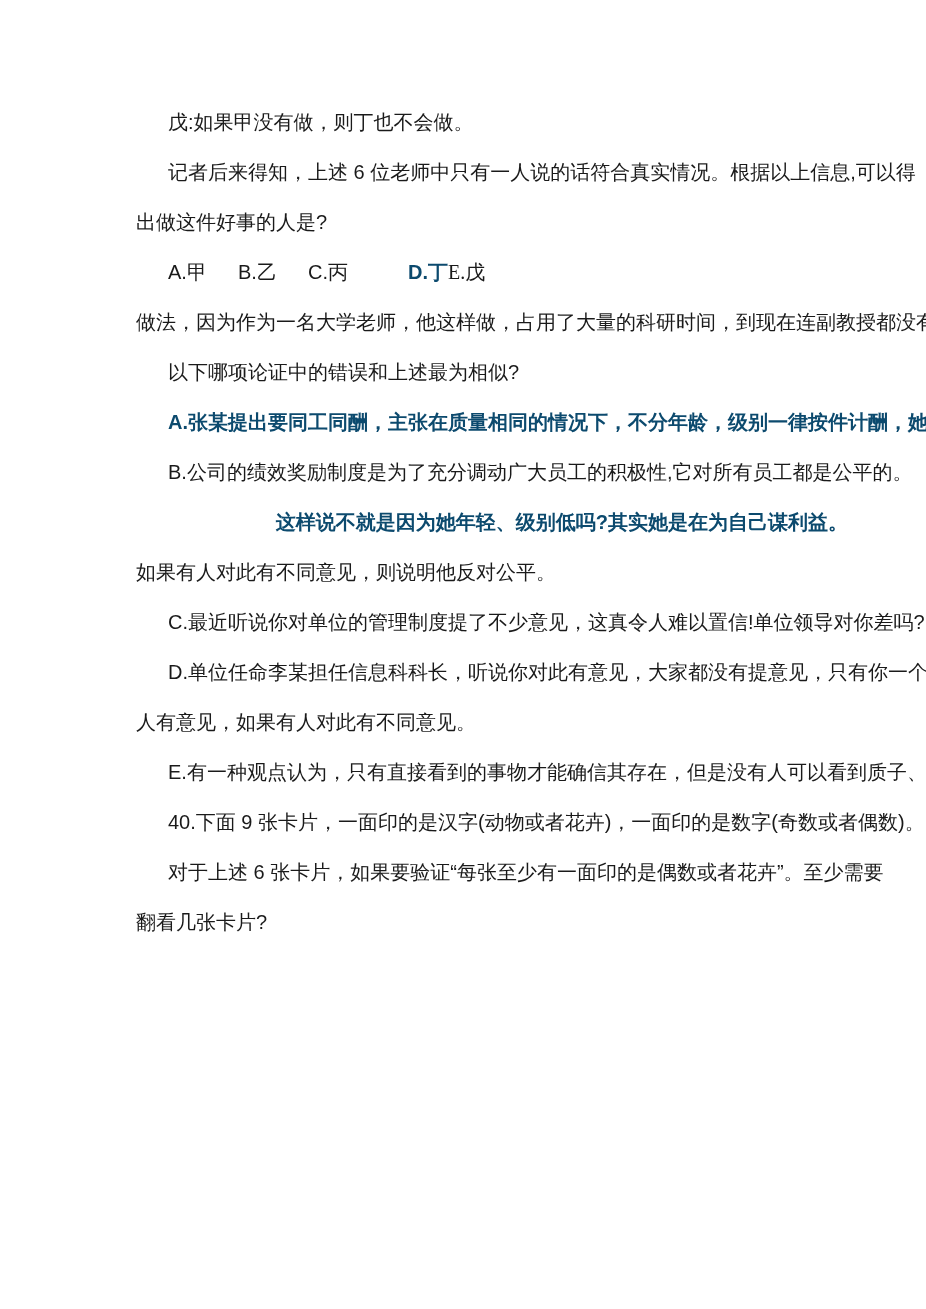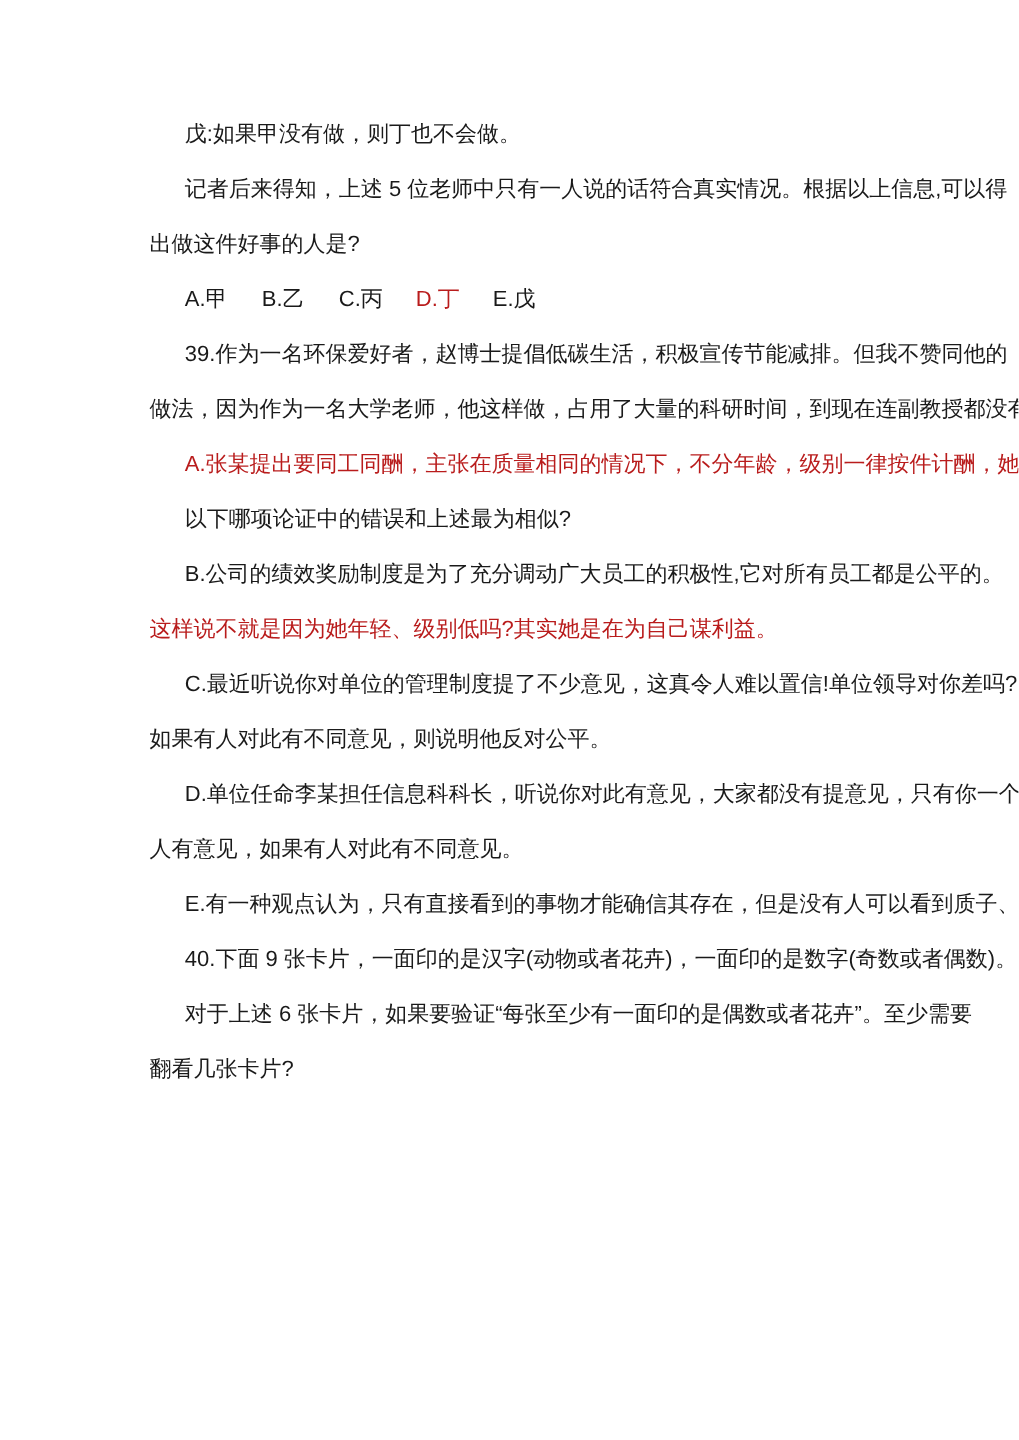--- a/index.html
+++ b/index.html
@@ -26,64 +26,65 @@
   }
   .line {
     height: 50px;
     line-height: 50px;
     white-space: nowrap;
   }
   .indent {
     padding-left: 32px;
   }
   .red {
-    color: #b91c1c;
-    font-weight: 400;
+    color: #0c4a6e;
+    font-weight: 700;
+    text-align: right;
   }
   .opts {
     display: flex;
     align-items: center;
   }
   .opt {
     display: inline-block;
     width: 70px;
   }
   .opt:last-child {
     width: auto;
+    font-family: Liberation Serif, serif;
   }
 </style>
 </head>
 <body>
 
 <div class="page">
   <div class="doc">
 
     <div class="line indent">戊:如果甲没有做，则丁也不会做。</div>
-    <div class="line indent">记者后来得知，上述 5 位老师中只有一人说的话符合真实情况。根据以上信息,可以得</div>
+    <div class="line indent">记者后来得知，上述 6 位老师中只有一人说的话符合真实情况。根据以上信息,可以得</div>
     <div class="line">出做这件好事的人是?</div>
 
     <div class="line indent opts">
       <span class="opt">A.甲</span>
       <span class="opt">B.乙</span>
       <span class="opt">C.丙</span>
       <span class="opt red">D.丁</span>
       <span class="opt">E.戊</span>
     </div>
 
-    <div class="line indent">39.作为一名环保爱好者，赵博士提倡低碳生活，积极宣传节能减排。但我不赞同他的</div>
     <div class="line">做法，因为作为一名大学老师，他这样做，占用了大量的科研时间，到现在连副教授都没有</div>
+    <div class="line indent">以下哪项论证中的错误和上述最为相似?</div>
+
     <div class="line indent red">A.张某提出要同工同酬，主张在质量相同的情况下，不分年龄，级别一律按件计酬，她</div>
-
-    <div class="line indent">以下哪项论证中的错误和上述最为相似?</div>
     <div class="line indent">B.公司的绩效奖励制度是为了充分调动广大员工的积极性,它对所有员工都是公平的。</div>
 
     <div class="line red">这样说不就是因为她年轻、级别低吗?其实她是在为自己谋利益。</div>
+    <div class="line">如果有人对此有不同意见，则说明他反对公平。</div>
+
     <div class="line indent">C.最近听说你对单位的管理制度提了不少意见，这真令人难以置信!单位领导对你差吗?</div>
-
-    <div class="line">如果有人对此有不同意见，则说明他反对公平。</div>
 
     <div class="line indent">D.单位任命李某担任信息科科长，听说你对此有意见，大家都没有提意见，只有你一个</div>
     <div class="line">人有意见，如果有人对此有不同意见。</div>
 
     <div class="line indent">E.有一种观点认为，只有直接看到的事物才能确信其存在，但是没有人可以看到质子、</div>
 
     <div class="line indent">40.下面 9 张卡片，一面印的是汉字(动物或者花卉)，一面印的是数字(奇数或者偶数)。</div>
     <div class="line indent">对于上述 6 张卡片，如果要验证“每张至少有一面印的是偶数或者花卉”。至少需要</div>
     <div class="line">翻看几张卡片?</div>
 

